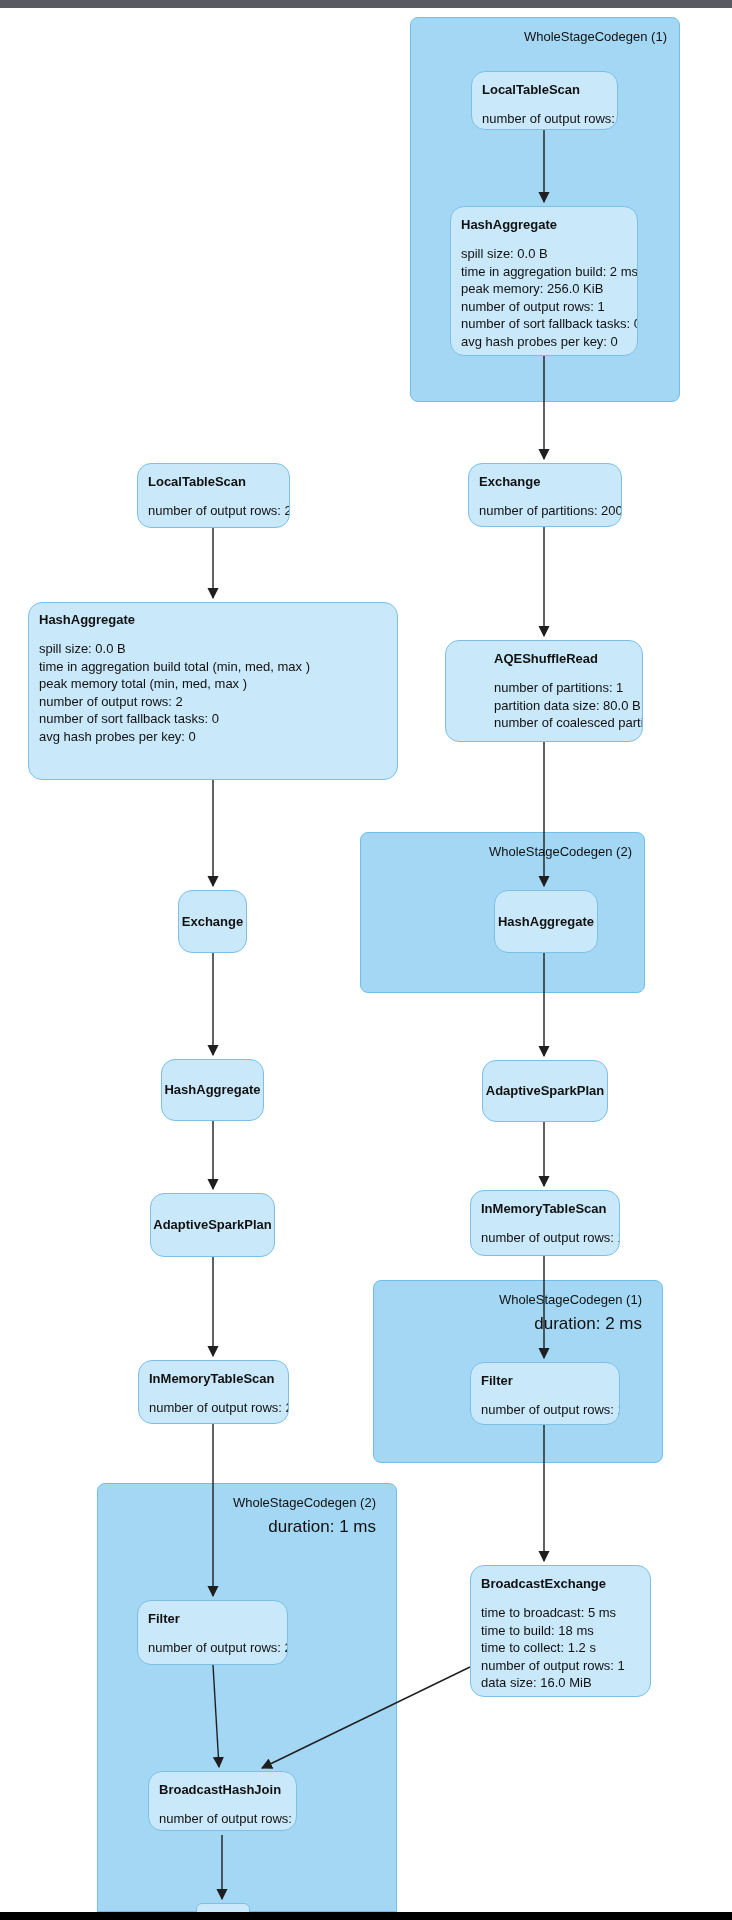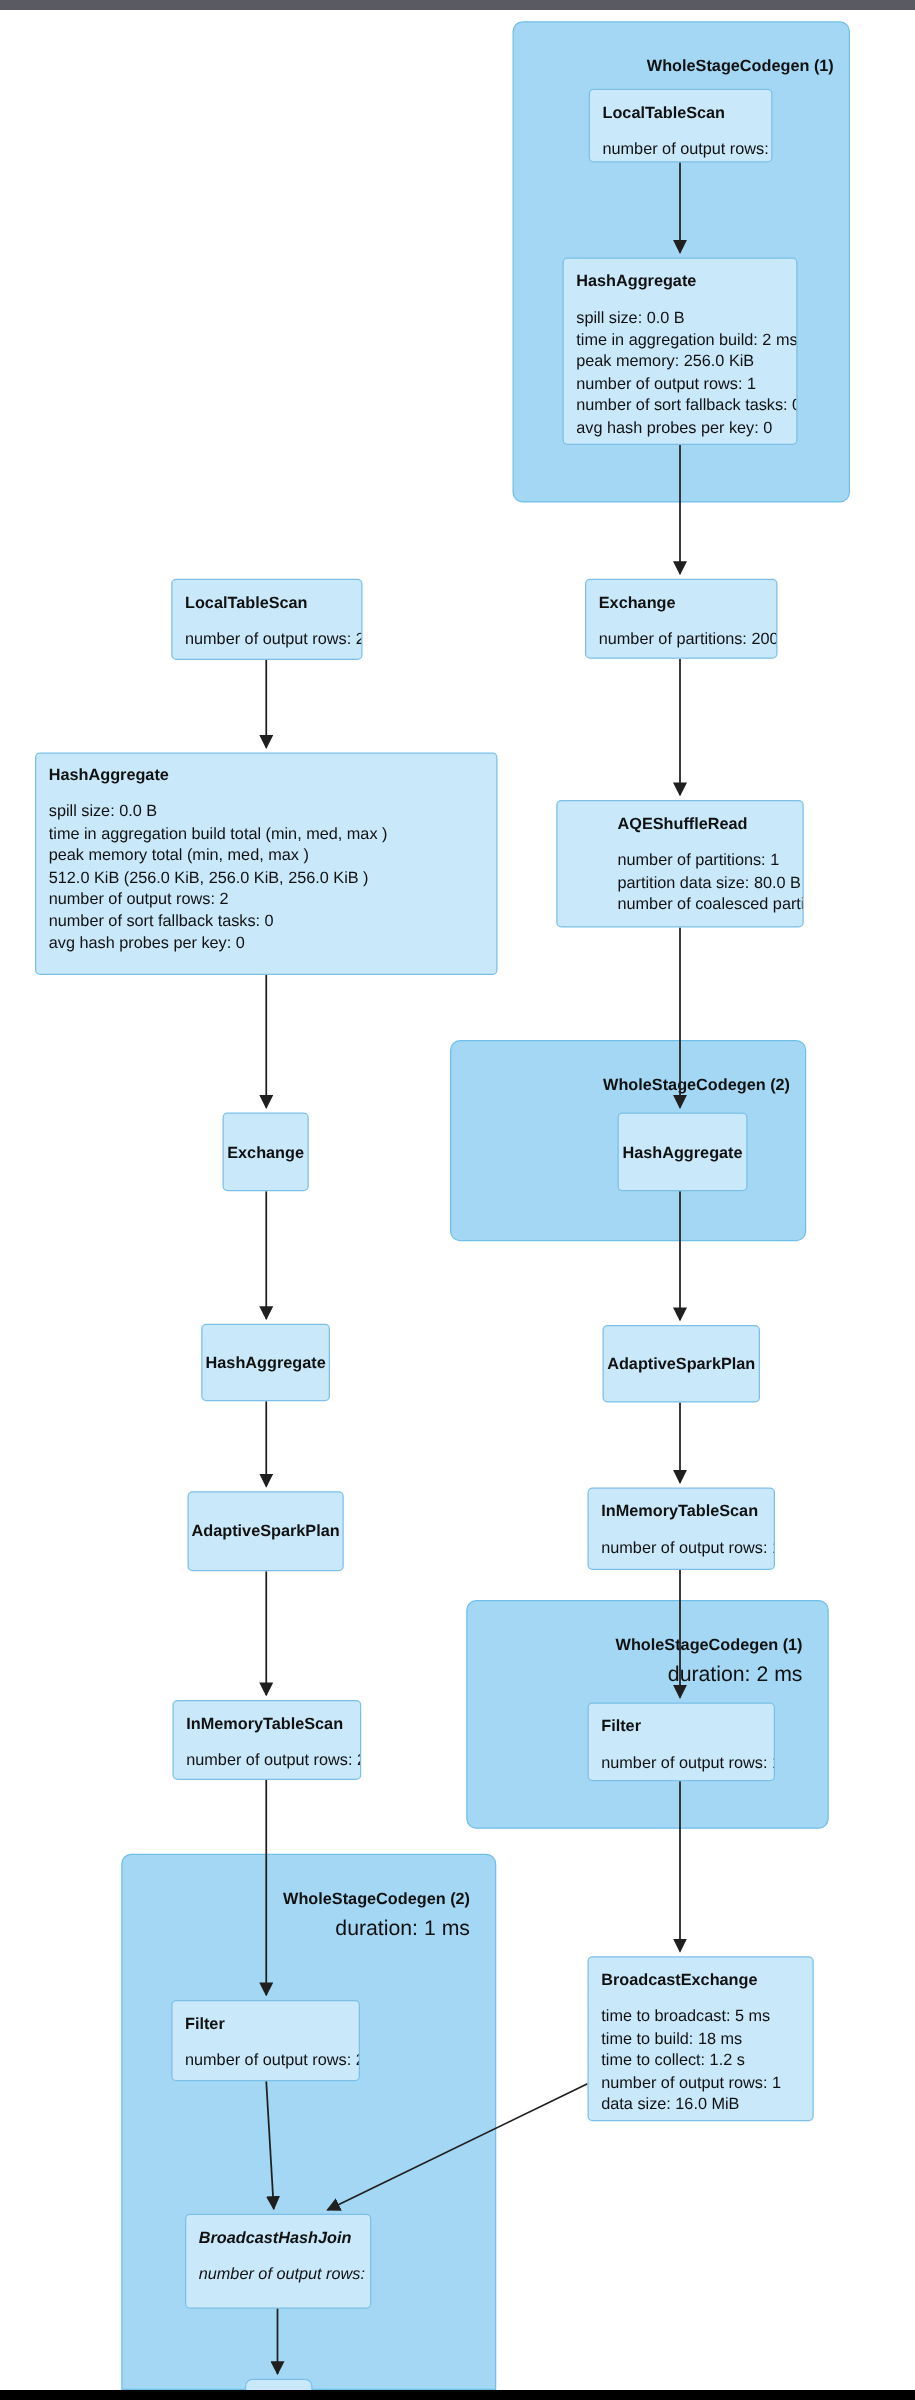--- a/index.html
+++ b/index.html
@@ -41,37 +41,36 @@
     border-radius:8px;
     box-sizing:border-box;
     z-index:1;
   }
   .cluster-labelwrap{
     position:absolute;
     top:11px;right:12px;
     text-align:right;
   }
   .cluster-label{
-    font-size:13px;font-weight:bold;
-    white-space:nowrap;
-    margin-top:16px;
+    font-size:13px;font-weight:normal;
+    white-space:nowrap;
   }
   .cluster-duration{
     font-size:17px;margin-top:7px;
     white-space:nowrap;
   }
   .edges{
     position:absolute;left:0;top:0;width:732px;height:1920px;
     z-index:2;
   }
   .node{
     position:absolute;
     background:var(--nodeFill);
     border:1px solid var(--nodeBorder);
-    border-radius:4px;
+    border-radius:14px;
     box-sizing:border-box;
     padding:10px 10px 6px 10px;
     overflow:hidden;
     z-index:3;
   }
   .node.center{
     display:flex;align-items:center;justify-content:center;
     padding:0;
   }
   .node-title{
@@ -204,21 +203,20 @@
   <div class="node" style="left:137px;top:463px;width:153px;height:65px;">
     <div class="node-title">LocalTableScan</div>
     <div class="metric">number of output rows: 2</div>
   </div>
 
   <div class="node" style="left:28px;top:602px;width:370px;height:178px;padding-top:9px;">
     <div class="node-title">HashAggregate</div>
     <div class="metric">spill size: 0.0 B</div>
     <div class="metric">time in aggregation build total (min, med, max )</div>
     <div class="metric">peak memory total (min, med, max )</div>
-    <div class="metric">512.0 KiB (256.0 KiB, 256.0 KiB, 256.0 KiB )</div>
     <div class="metric">number of output rows: 2</div>
     <div class="metric">number of sort fallback tasks: 0</div>
     <div class="metric">avg hash probes per key: 0</div>
   </div>
 
   <div class="node center" style="left:178px;top:890px;width:69px;height:63px;">
     <div class="node-title">Exchange</div>
   </div>
 
   <div class="node center" style="left:161px;top:1059px;width:103px;height:62px;">
@@ -232,21 +230,21 @@
   <div class="node" style="left:138px;top:1360px;width:151px;height:64px;">
     <div class="node-title">InMemoryTableScan</div>
     <div class="metric">number of output rows: 2</div>
   </div>
 
   <div class="node" style="left:137px;top:1600px;width:151px;height:65px;">
     <div class="node-title">Filter</div>
     <div class="metric">number of output rows: 2</div>
   </div>
 
-  <div class="node" style="left:148px;top:1771px;width:149px;height:76px;font-style:italic;">
+  <div class="node" style="left:148px;top:1771px;width:149px;height:60px;">
     <div class="node-title">BroadcastHashJoin</div>
     <div class="metric">number of output rows: 1</div>
   </div>
 
   <div class="node" style="left:196px;top:1903px;width:54px;height:14px;border-radius:6px 6px 0 0;"></div>
 
   <div class="bar-bottom"></div>
 
 </div>
 

